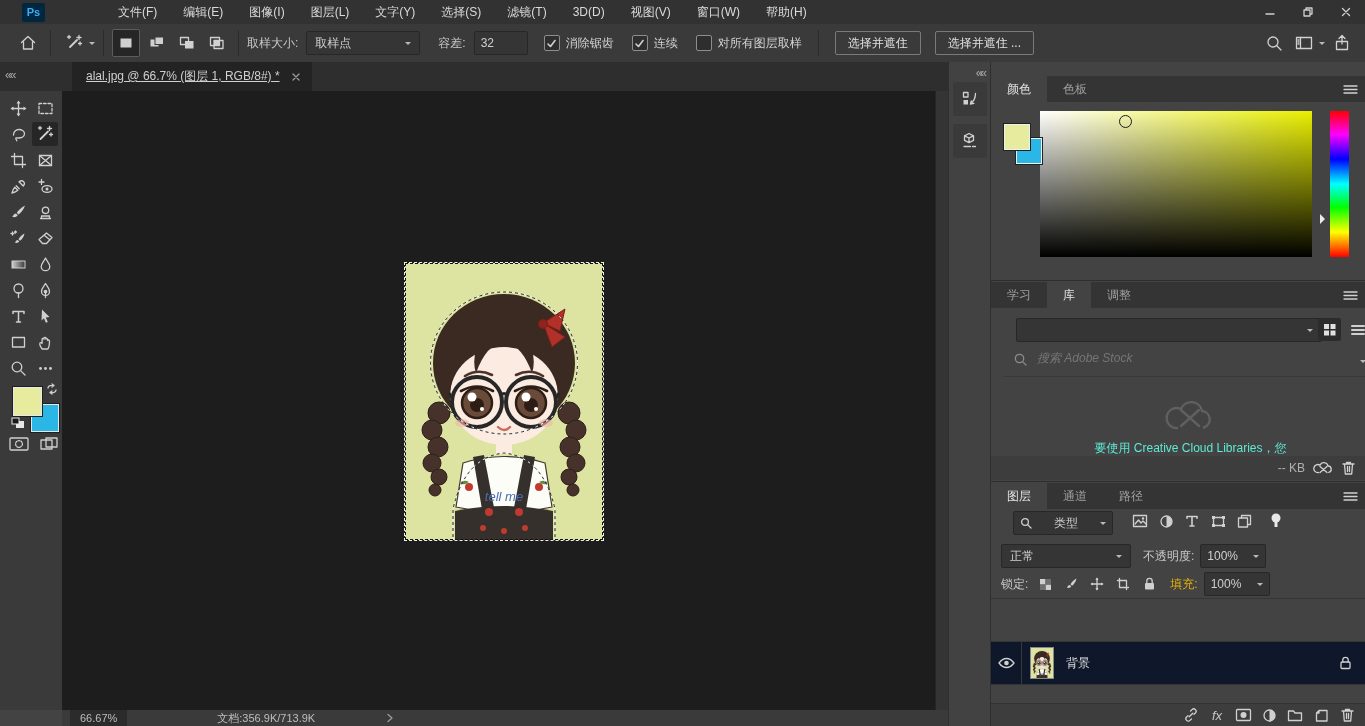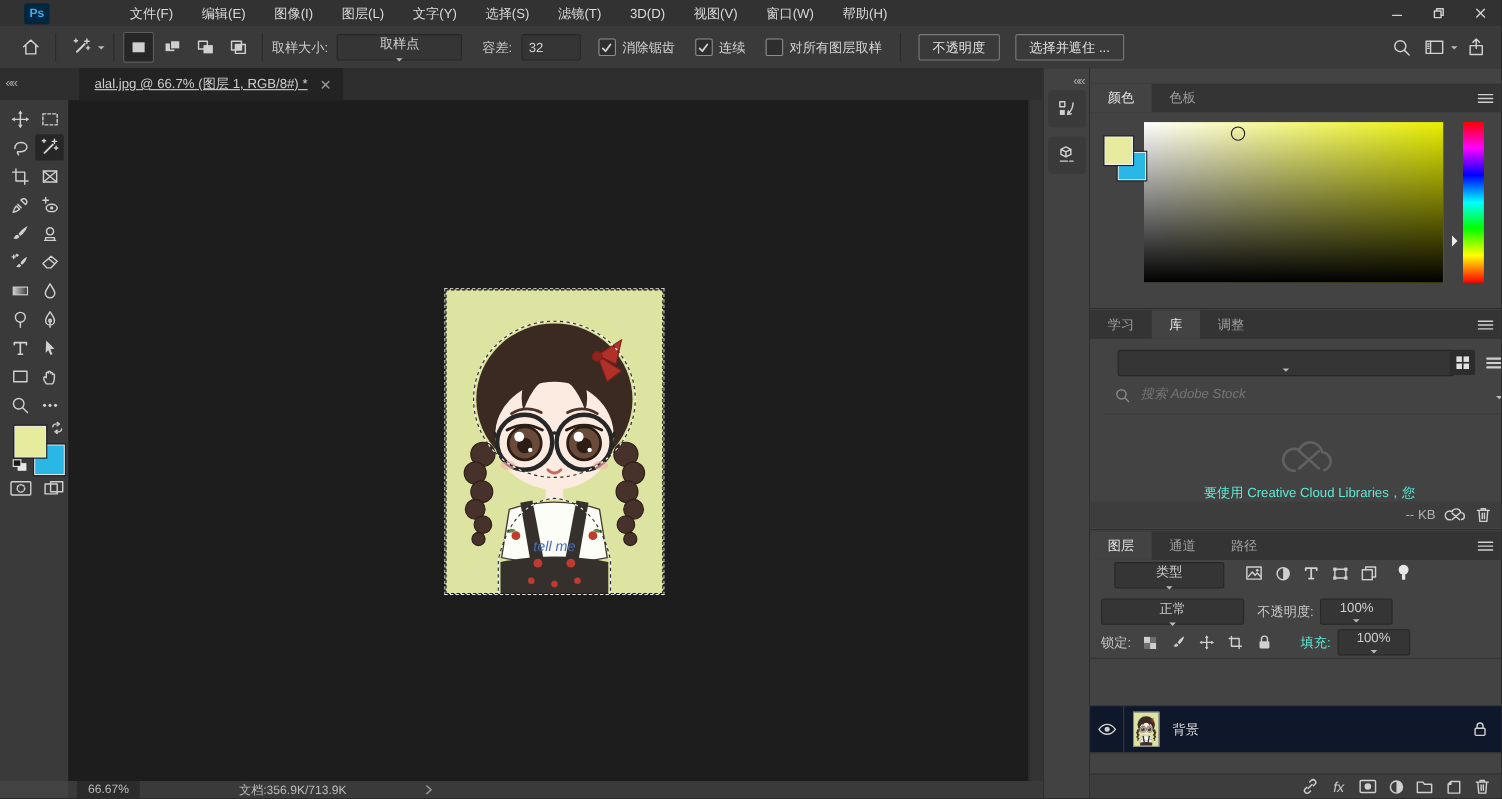--- a/index.html
+++ b/index.html
@@ -15,21 +15,21 @@
   .menu-item{padding:0 13px;line-height:24px;color:#dadada;cursor:default;}
   #pslogo{width:23px;height:19px;margin-left:22px;margin-right:60px;background:#002740;color:#3caef5;
           font-size:11px;font-weight:bold;display:flex;align-items:center;justify-content:center;border-radius:2px;}
   .wctl{width:38px;height:24px;display:flex;align-items:center;justify-content:center;color:#c4c4c4;}
   #optionsbar{left:0;top:24px;width:1365px;height:38px;background:#3a3a3a;border-bottom:1px solid #2a2a2a;
               display:flex;align-items:center;}
   .sep{width:1px;height:26px;background:#2c2c2c;margin:0 8px;}
   .obtn{height:24px;padding:0 12px;border:1px solid #7a7a7a;border-radius:2px;display:flex;align-items:center;
         color:#e0e0e0;margin-right:14px;background:transparent;}
   .field{height:22px;background:#353535;border:1px solid #272727;border-radius:2px;display:flex;
-         align-items:center;color:#cfcfcf;flex-direction:column;}
+         align-items:center;color:#cfcfcf;}
   .tri{width:0;height:0;border:3.5px solid transparent;border-top-color:#b9b9b9;margin-top:4px;}
   .cb{width:14px;height:14px;background:#2e2e2e;border:1px solid #8d8d8d;border-radius:2px;
       display:flex;align-items:center;justify-content:center;margin-right:6px;}
   .modebtn{width:26px;height:26px;display:flex;align-items:center;justify-content:center;border-radius:2px;}
   .modebtn.active{background:#262626;border:1px solid #5c5c5c;}
   
   #tabstrip{left:0;top:62px;width:948px;height:29px;background:#2e2e2e;}
   #doctab{position:absolute;left:72px;top:0;height:29px;background:#232323;display:flex;align-items:center;
           padding:0 10px 0 14px;color:#cfcfcf;text-decoration:underline;}
   
@@ -241,21 +241,21 @@
     <div class="cb">
         <svg class="i" width="11" height="11">
           <path d="M2 6 l2.5 2.5 L9 2.5" stroke-width="1.6"></path>
         </svg>
       </div>
     <span>连续</span>
     <div style="width:18px"></div>
     <div class="cb"></div>
     <span>对所有图层取样</span>
     <div class="sep" style="margin:0 16px"></div>
-    <button class="obtn" style="font-family:inherit;font-size:12px">不透明度</button>
+    <button class="obtn" style="font-family:inherit;font-size:12px">选择并遮住</button>
     <button class="obtn" style="font-family:inherit;font-size:12px">选择并遮住 ...</button>
     <div style="flex:1"></div>
     <div class="ic" style="width:30px">
       <svg class="i" width="18" height="18">
           <circle cx="8" cy="8" r="5"></circle>
           <path d="M11.8 11.8 L16 16"></path>
         </svg>
     </div>
     <div class="ic" style="width:30px">
       <svg class="i" width="20" height="18">
@@ -642,21 +642,21 @@
           <svg class="i" width="14" height="14">
             <path d="M3.5 1.5 V10.5 H12.5 M1.5 3.5 H10.5 V12.5"></path>
           </svg>
         </div>
       <div class="bicon">
           <svg class="i" width="13" height="14">
             <rect x="2" y="6" width="9" height="6.5" rx="1" class="f"></rect>
             <path d="M3.8 6 V4 a2.7 2.7 0 0 1 5.4 0 V6"></path>
           </svg>
         </div>
-      <span style="margin-left:20px;color:#5eead4">填充:</span>
+      <span style="margin-left:8px;color:#eab308">填充:</span>
       <div class="field" style="width:52px;margin-left:6px;padding:0 6px;justify-content:space-between">
         <span>100%</span>
           <span class="tri"></span>
       </div>
     </div>
 
     <div class="abs" style="top:536px;left:0;width:375px;height:1px;background:#353535"></div>
     <div class="abs" style="top:579px;left:0;width:375px;height:1px;background:#353535"></div>
     <div class="lrow layrow" style="top:580px;background:#0f172a">
       <div class="eyecell">

